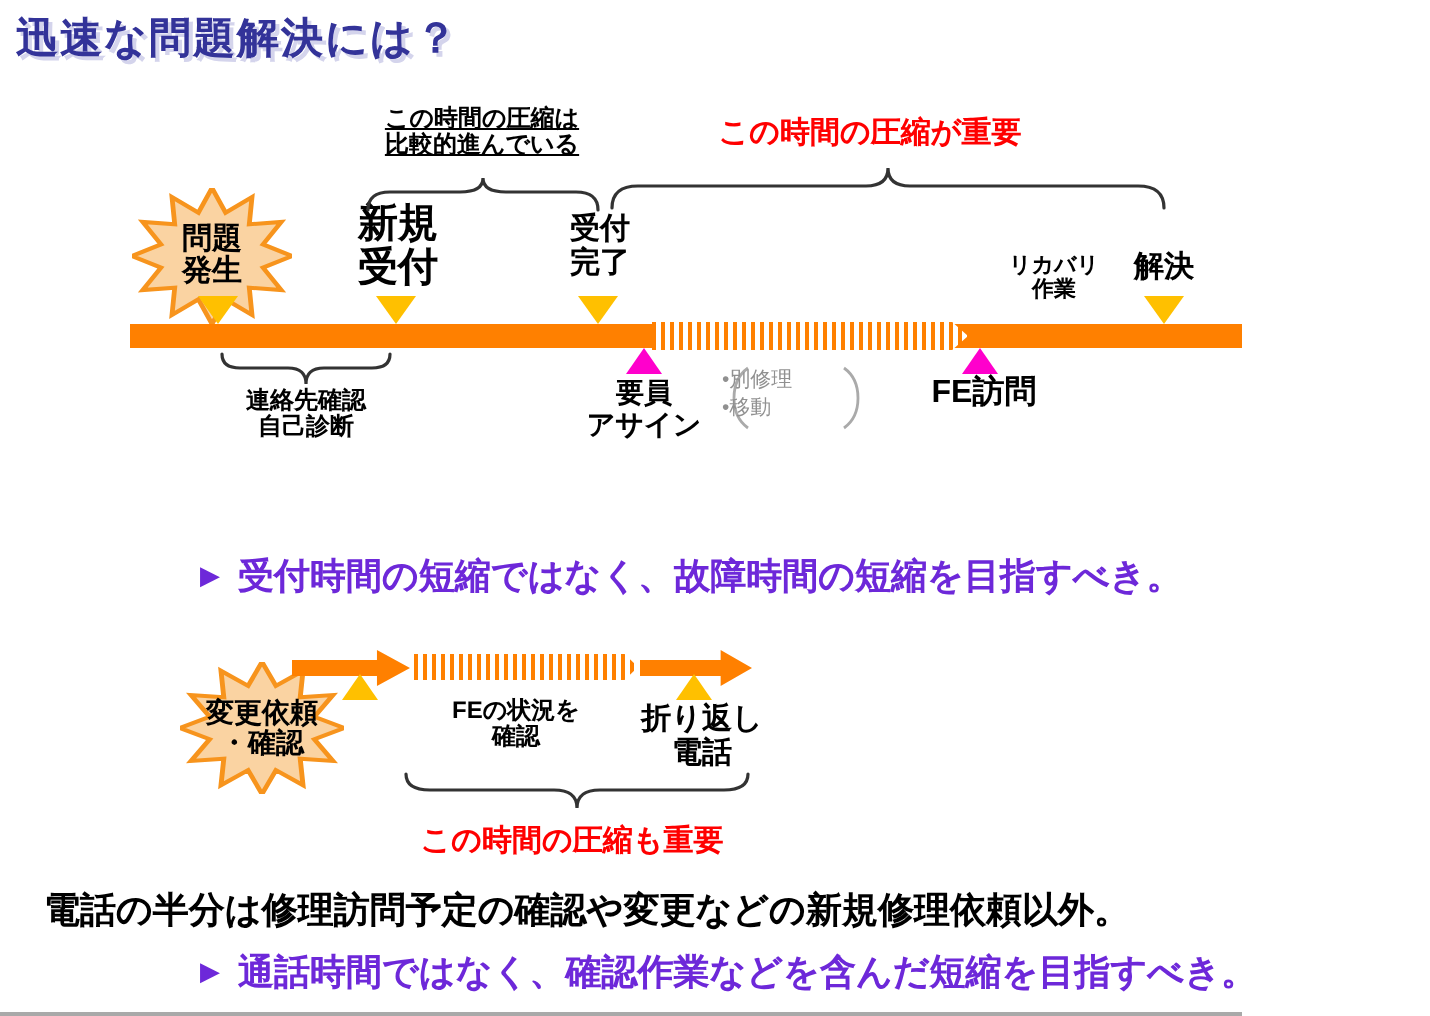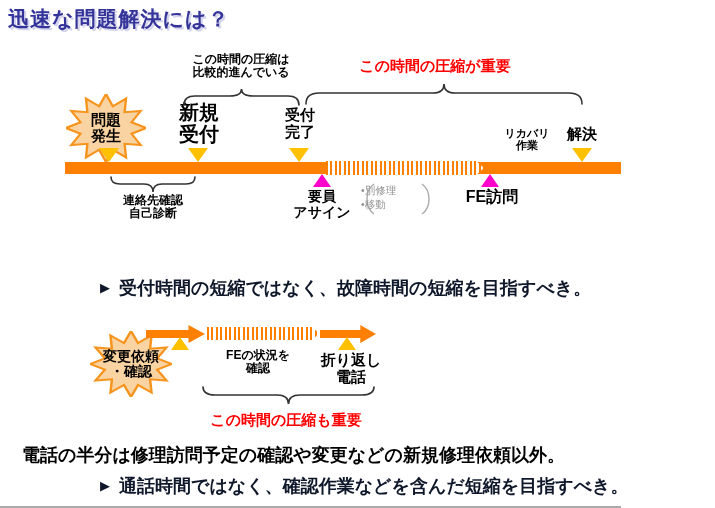--- a/index.html
+++ b/index.html
@@ -34,21 +34,21 @@
            clip-path:polygon(0 0,94% 0,100% 50%,94% 100%,0 100%);}
   .brace{position:absolute;}
   .brace path{fill:none;stroke:#333;stroke-width:1.6;stroke-linecap:round;}
   .starburst{position:absolute;}
   .starburst svg{position:absolute;inset:0;width:100%;height:100%;}
   .starburst .txt{position:absolute;inset:0;display:flex;align-items:center;justify-content:center;
                   font-weight:bold;text-align:center;white-space:pre-line;line-height:1.1;}
   .note-red{position:absolute;transform:translateX(-50%);font-size:15px;font-weight:bold;
             color:#FF0000;white-space:nowrap;}
   .msg{position:absolute;font-size:18px;font-weight:bold;color:#000;white-space:nowrap;}
-  .msg-bullet{position:absolute;font-size:18px;font-weight:bold;color:#0f172a;white-space:nowrap;padding-left:25px;}
+  .msg-bullet{position:absolute;font-size:18px;font-weight:bold;color:#6d28d9;white-space:nowrap;padding-left:25px;}
   .msg-bullet .bchar{font-size:13px;margin-right:9px;vertical-align:2px;}
   .graynote{position:absolute;font-size:10.5px;color:#909090;line-height:1.3;
             white-space:pre-line;text-align:left;}
   .gbracket path{fill:none;stroke:#aaa;stroke-width:1.4;}
   .callout{position:absolute;background:#FFFFB0;border:2px solid #999;border-radius:50%;
            display:flex;align-items:center;justify-content:center;text-align:center;
            font-weight:bold;font-size:19px;line-height:1.16;color:#000;white-space:pre-line;
            box-shadow:3px 4px 6px rgba(110,110,110,.45);}
 </style>
 </head>
@@ -99,21 +99,21 @@
     </svg>
     <div class="graynote" style="left:361px;top:184px;">•別修理
 •移動</div>
     <svg class="abs gbracket" style="left:421px;top:183px;" width="9" height="32" viewBox="0 0 9 32">
       <path d="M1,1 Q8,6 8,16 Q8,26 1,31"></path>
     </svg>
 
     <svg class="brace" style="left:183px;top:88px;" width="118" height="18" viewBox="0 0 118 18">
       <path d="M1,17 Q1,8 12,8 L47,8 Q58.5,8 58.5,1 Q58.5,8 70,8 L105,8 Q116,8 116,17"></path>
     </svg>
-    <div class="lbl" style="left:241px;top:53px;font-size:12px;">この時間の圧縮は
+    <div class="lbl" style="left:241px;top:53px;font-size:12px;text-decoration:underline;">この時間の圧縮は
 比較的進んでいる</div>
 
     <svg class="brace" style="left:305px;top:83px;" width="278" height="22" viewBox="0 0 278 22">
       <path d="M1,21 Q1,10 14,10 L128,10 Q139,10 139,1 Q139,10 150,10 L264,10 Q277,10 277,21"></path>
     </svg>
     <div class="note-red" style="left:435px;top:57px;">この時間の圧縮が重要</div>
 
     <svg class="brace" style="left:110px;top:176px;" width="86" height="17" viewBox="0 0 86 17">
       <path d="M1,1 Q1,8 10,8 L34,8 Q43,8 43,16 Q43,8 52,8 L76,8 Q85,8 85,1"></path>
     </svg>

